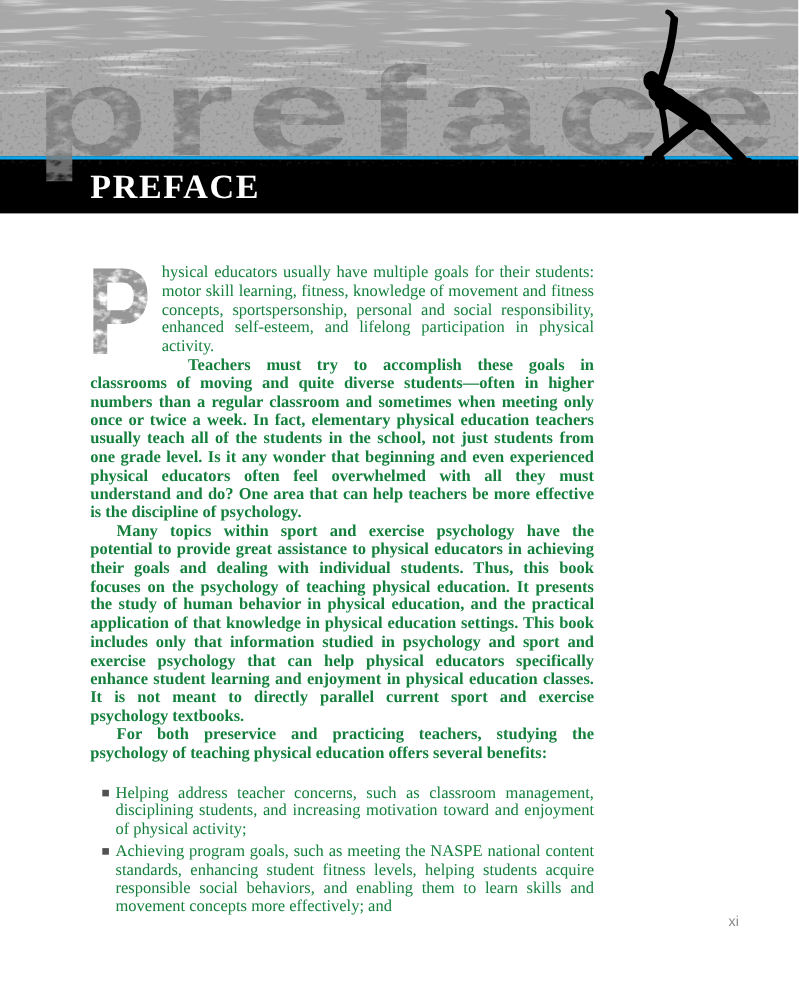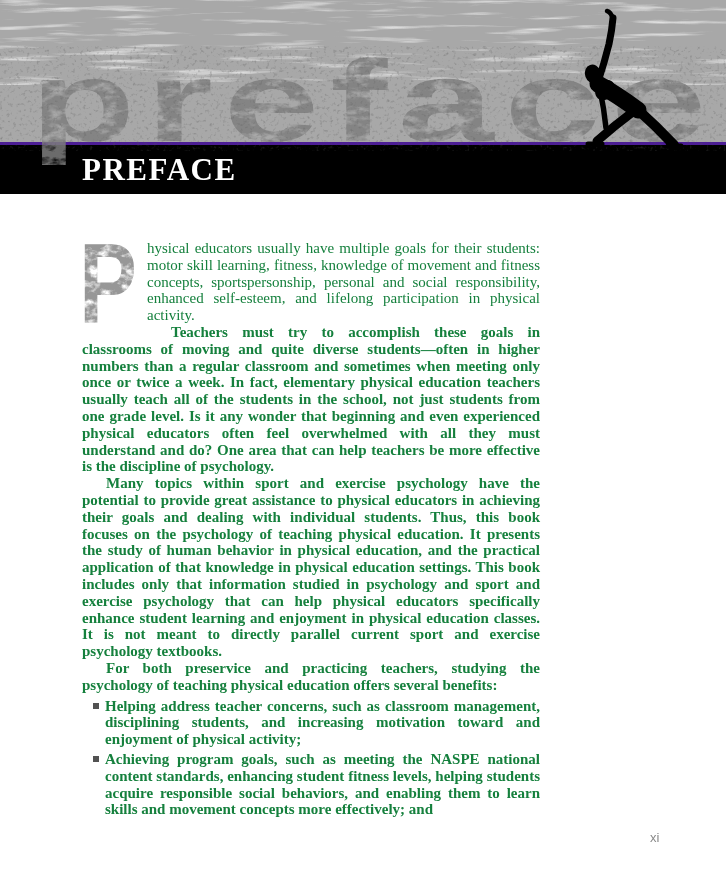--- a/index.html
+++ b/index.html
@@ -18,21 +18,21 @@
   .banner {
     position: absolute; left: 0; top: 0;
     width: 726px; height: 142px;
     background: #a8a8a8;
     z-index: 0;
   }
   .title-bar {
     position: absolute; left: 0; top: 142px;
     width: 726px; height: 49px;
     background: #000000;
-    border-top: 3px solid #4c1d95;
+    border-top: 3px solid #0ea5e9;
     z-index: 1;
   }
   .title-bar h1 {
     margin: 0;
     padding: 7px 0 0 82px;
     font-family: "Liberation Serif", serif;
     font-weight: bold;
     font-size: 31px;
     line-height: 36px;
     letter-spacing: 1.5px;
@@ -55,37 +55,37 @@
     color: #15803d;
     z-index: 1;
   }
   .dropcap {
     float: left;
     width: 60px; height: 84px;
     margin: 1px 8px 0 -3px;
   }
   main p { margin: 0; }
   main p.indent { text-indent: 24px; font-weight: bold; }
-  .benefits { margin: 4px 0 0 0; padding: 0; font-weight: bold; }
+  .benefits { margin: 19px 0 0 0; padding: 0; }
   .benefit {
     position: relative;
     padding-left: 23px;
     margin-top: 3px;
   }
   .benefit .marker {
     position: absolute;
     left: 11px; top: 5px;
     width: 6px; height: 6px;
     background: #525252;
   }
   .page-number {
     position: absolute;
     left: 650px; top: 830px;
     width: 34px;
-    text-align: left;
+    text-align: center;
     font-family: "Liberation Sans", sans-serif;
     font-size: 13px;
     color: #8a8a8a;
     z-index: 1;
   }
 </style>
 </head>
 <body>
 
 <div class="page">

